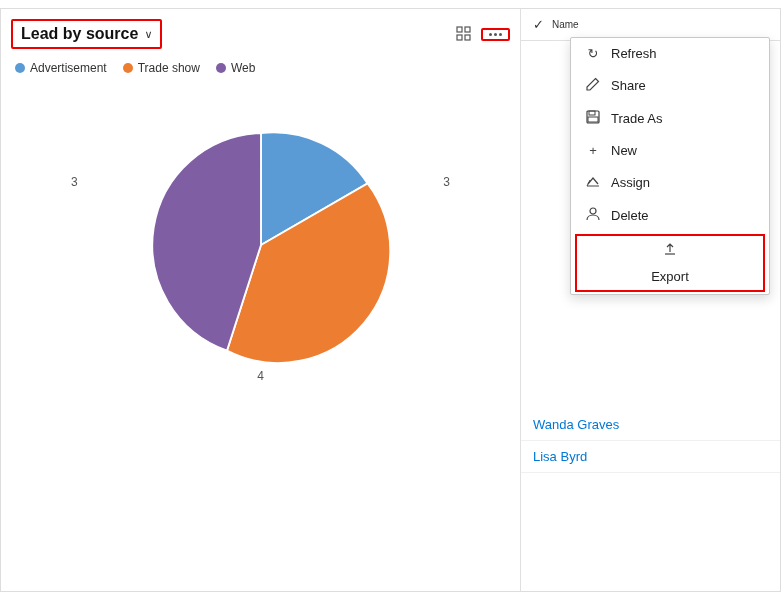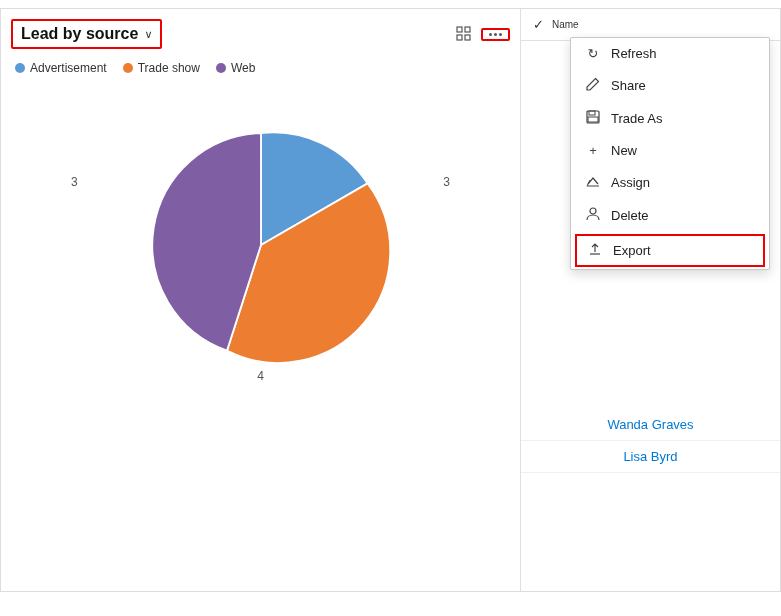--- a/index.html
+++ b/index.html
@@ -323,32 +323,32 @@
       </button>
       <button class="menu-item">
         <span class="menu-icon">
           <svg width="14" height="14" viewBox="0 0 14 14" fill="none" xmlns="http://www.w3.org/2000/svg">
             <circle cx="7" cy="4" r="3" stroke="#444" stroke-width="1.2" fill="none"></circle>
             <path d="M1 13c0-3 2.5-5 6-5s6 2 6 5" stroke="#444" stroke-width="1.2" fill="none"></path>
           </svg>
         </span>
         <span>Delete</span>
       </button>
-      <button class="menu-item highlighted" style="border: 2px solid #e00; margin: 2px 4px; padding: 6px 10px; width: calc(100% - 8px);">
+      <button class="menu-item highlighted" style="border: 2px solid #e00; margin: 2px 4px; padding: 6px 10px; width: calc(100% - 8px); flex-direction: column;">
         <span class="menu-icon">
           <svg width="14" height="14" viewBox="0 0 14 14" fill="none" xmlns="http://www.w3.org/2000/svg">
             <path d="M7 10V2M4 5l3-3 3 3" stroke="#444" stroke-width="1.2" fill="none"></path>
             <path d="M2 12h10" stroke="#444" stroke-width="1.2"></path>
           </svg>
         </span>
         <span>Export</span>
       </button>
     </div>
 
-    <div class="right-names" style="margin-top: 360px; text-align: center;">
+    <div class="right-names" style="margin-top: 360px;">
       <div class="name-row">
         <a class="name-link">Wanda Graves</a>
       </div>
       <div class="name-row">
         <a class="name-link">Lisa Byrd</a>
       </div>
     </div>
   </div>
 
 </div>

